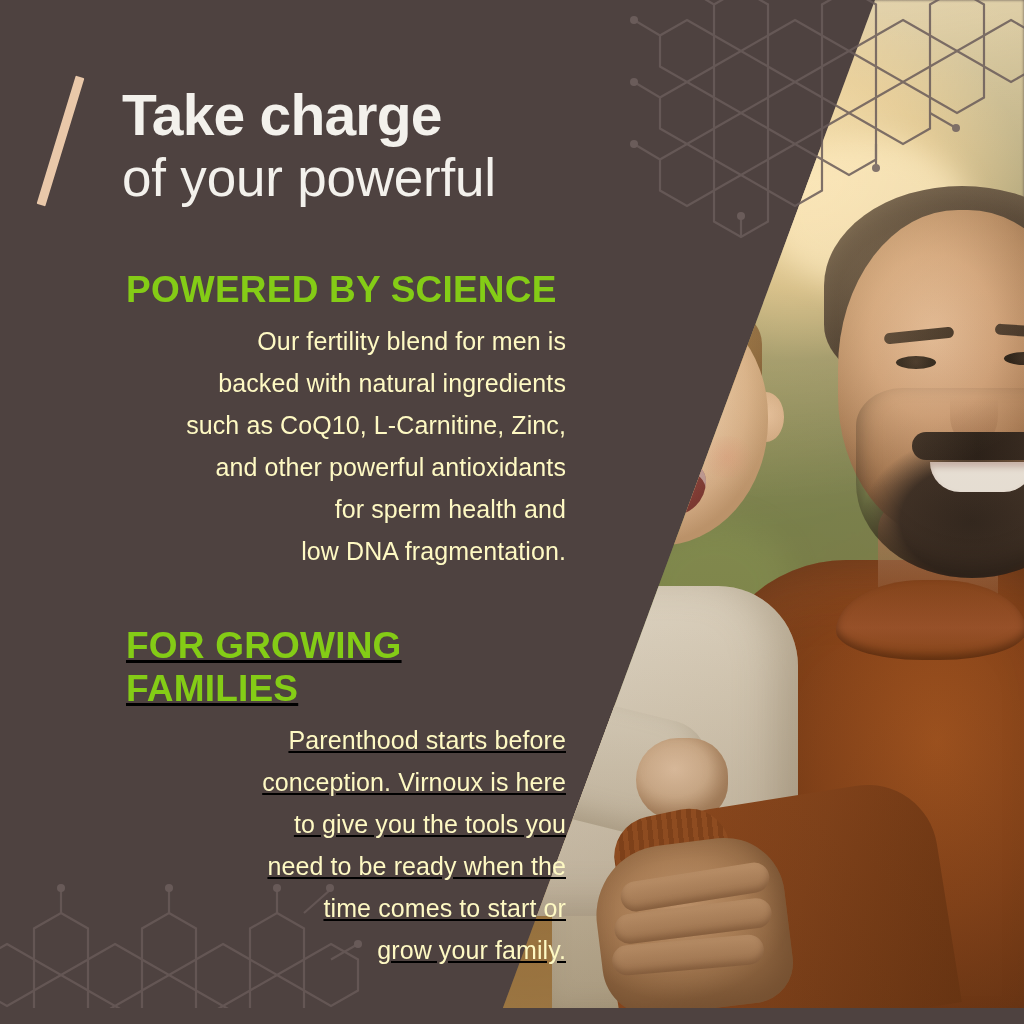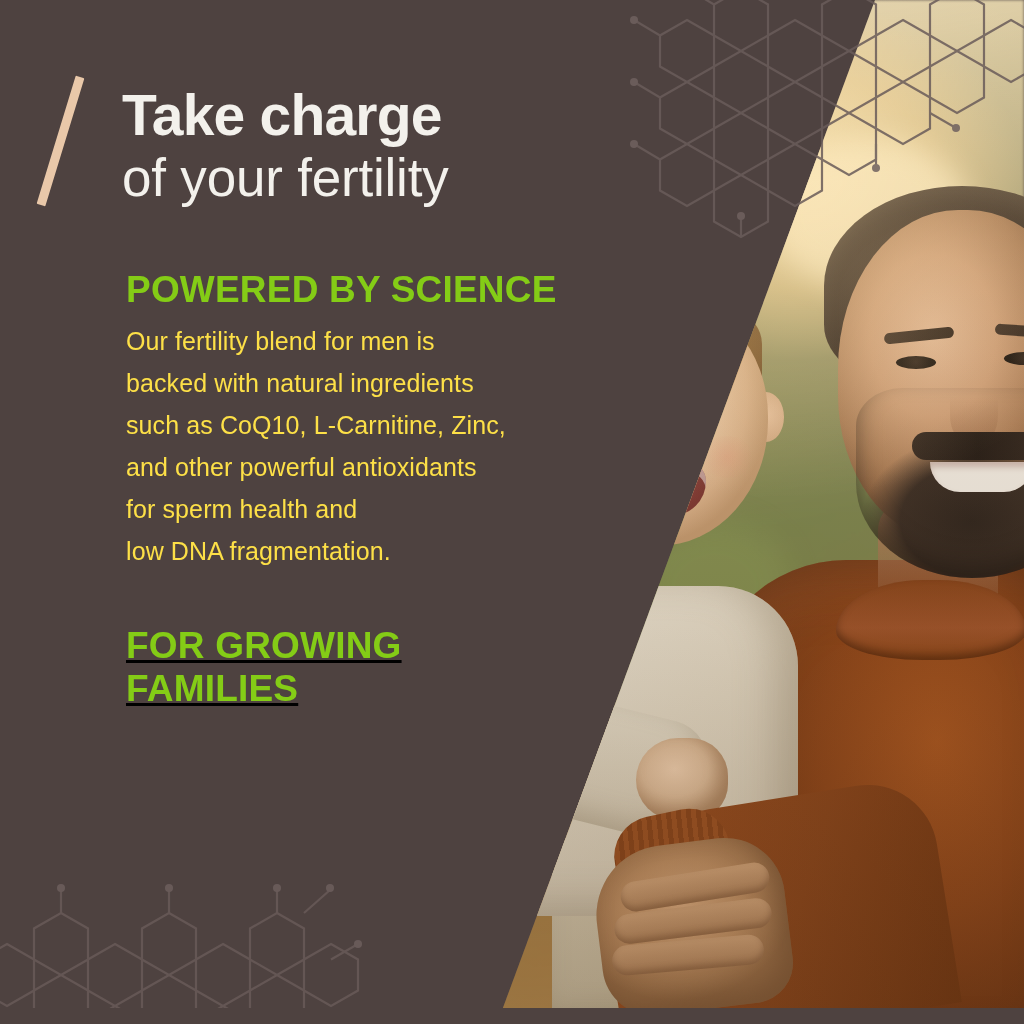--- a/index.html
+++ b/index.html
@@ -267,23 +267,24 @@
   }
 
   .sections { position:absolute; left:126px; top:268px; width:440px; }
 
   .sec-title {
     font-size:37px; font-weight:700; color:#84cc16;
     letter-spacing:.2px; line-height:1.18; margin-bottom:8px;
     white-space:pre-line;
   }
   .sec-body {
-    font-size:25px; font-weight:400; color:#fde047;
+    font-size:25px; font-weight:400; color:#fef9c3;
     line-height:42px; letter-spacing:.1px;
     white-space:pre-line;
+    text-align:right;
   }
   .section-2 { margin-top:52px;text-decoration:underline; }
 </style>
 </head>
 <body>
 
 <div id="poster">
 
   <div class="photo-panel">
     <div class="photo-bg"></div>
@@ -428,36 +429,42 @@
       </g>
     </g>
   </svg>
 
   <div class="content">
 
     <div class="slash"></div>
 
     <div class="headline">
       <div class="line1">Take charge</div>
-      <div class="line2">of your fertility</div>
+      <div class="line2">of your powerful</div>
     </div>
 
     <div class="sections">
 
       <div class="section-1">
         <div class="sec-title">POWERED BY SCIENCE</div>
         <div class="sec-body">Our fertility blend for men is
 backed with natural ingredients
 such as CoQ10, L-Carnitine, Zinc,
 and other powerful antioxidants
 for sperm health and
 low DNA fragmentation.</div>
       </div>
 
       <div class="section-2">
         <div class="sec-title">FOR GROWING
 FAMILIES</div>
+        <div class="sec-body">Parenthood starts before
+conception. Virnoux is here
+to give you the tools you
+need to be ready when the
+time comes to start or
+grow your family.</div>
       </div>
 
     </div>
   </div>
 
 </div>
 
 </body></html>

